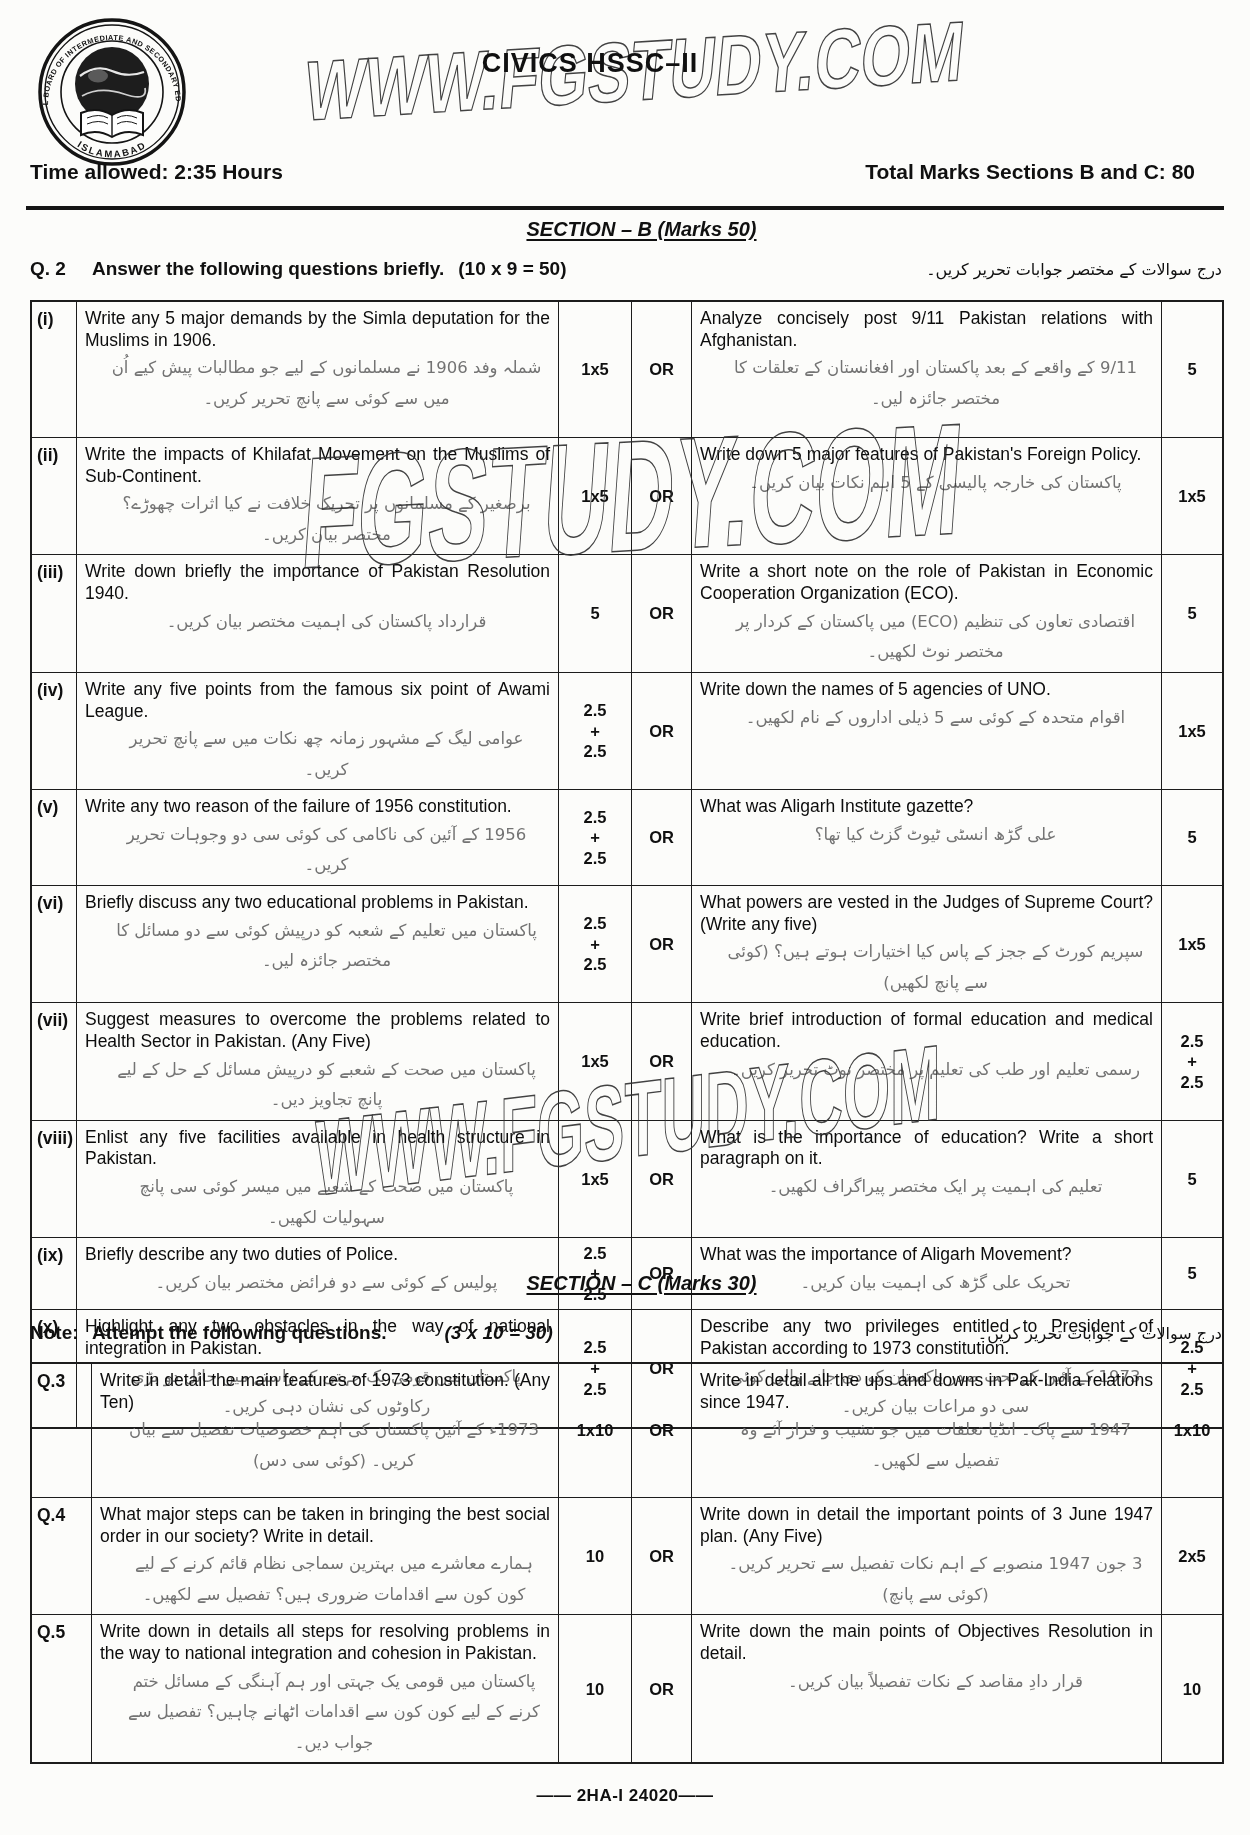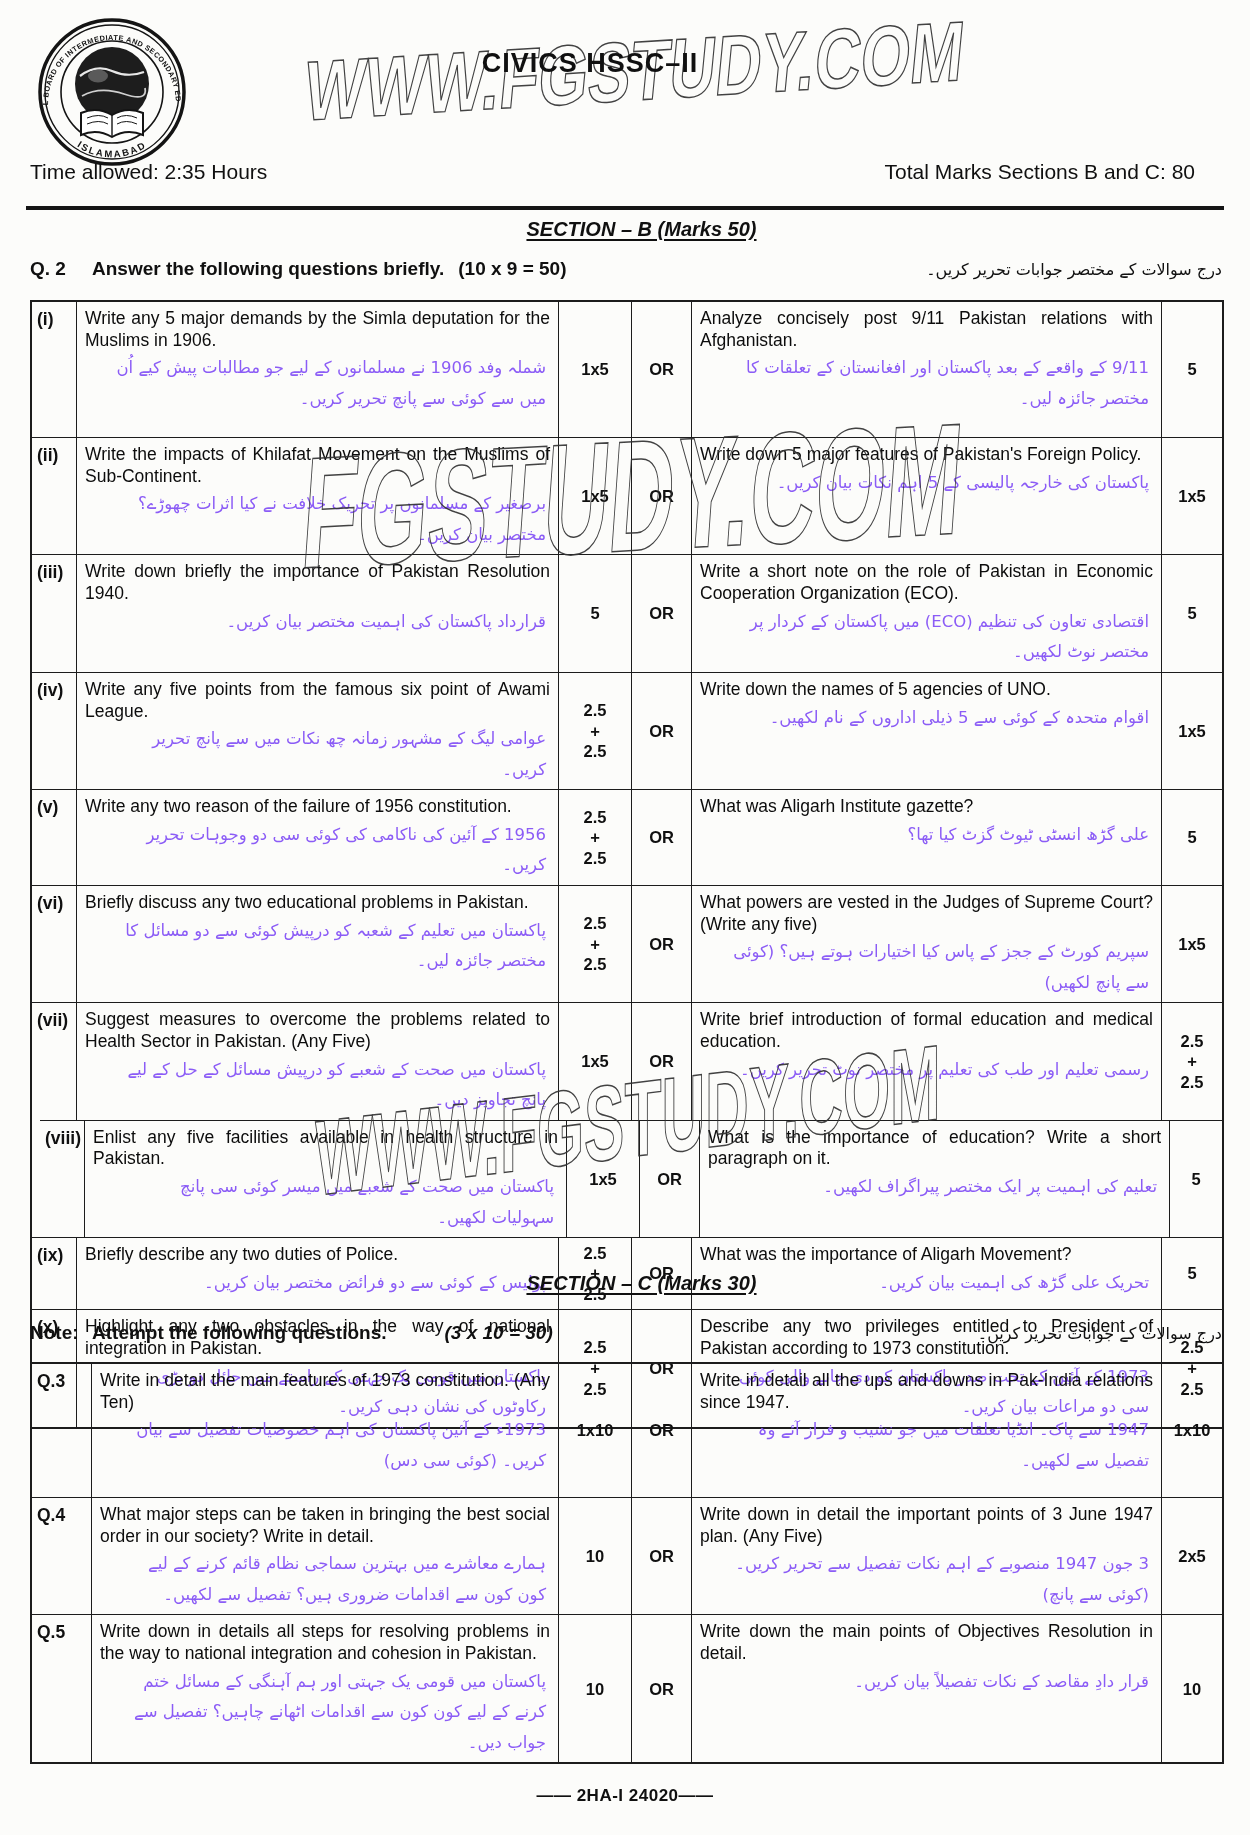--- a/index.html
+++ b/index.html
@@ -18,21 +18,21 @@
   .wm-top{left:285px;top:4px;transform:rotate(-3.5deg);}
   .wm-mid{left:290px;top:388px;transform:rotate(-3deg);}
   .wm-low{left:300px;top:1038px;transform:rotate(-7deg);}
   .paper-title{
     position:absolute;left:330px;top:48px;width:520px;z-index:6;
     text-align:center;font-size:27px;font-weight:bold;letter-spacing:1px;
   }
   .info{
     position:absolute;top:160px;left:30px;right:55px;z-index:2;
     display:flex;justify-content:space-between;align-items:baseline;
-    font-weight:normal;font-size:21px;
+    font-weight:bold;font-size:21px;
   }
   .rule{position:absolute;top:206px;left:26px;right:26px;height:4px;background:#151515;z-index:2;}
 
   .sec-heading{
     position:absolute;left:0;width:100%;text-align:center;z-index:2;
     font-weight:bold;font-style:italic;font-size:20px;
     text-decoration:underline;text-underline-offset:3px;padding-left:33px;
   }
   #sec-b-heading{top:218px;}
   #sec-c-heading{top:1272px;}
@@ -63,21 +63,21 @@
   .c{border-right:1.6px solid #1c1c1c;padding:4px 6px;}
   .c:last-child{border-right:none;}
   .c.num{font-weight:bold;font-size:17.5px;padding-top:7px;padding-left:5px;}
   .c.marks,.c.or{
     display:flex;align-items:center;justify-content:center;text-align:center;
     font-weight:bold;font-size:16.5px;white-space:pre-line;line-height:1.25;
   }
   .en{font-size:17.5px;line-height:1.24;text-align:justify;color:#0c0c0c;padding:2px 2px 0 2px;}
   .ur{
     font-family:"DejaVu Sans",sans-serif;font-size:16.5px;line-height:1.85;
-    direction:rtl;text-align:right;color:#8b5cf6;padding:2px 6px 0 24px;
+    direction:rtl;text-align:center;color:#737373;padding:2px 6px 0 24px;
   }
 
   .footer{
     position:absolute;top:1786px;left:0;width:100%;text-align:center;z-index:2;
     font-weight:bold;font-size:17px;letter-spacing:.5px;
   }
 </style>
 </head>
 <body>
 
@@ -237,21 +237,21 @@
         <div class="c marks">1x5</div>
         <div class="c or">OR</div>
         <div class="c q">
           <div class="en">Write brief introduction of formal education and medical education.</div>
           <div class="ur" dir="rtl">رسمی تعلیم اور طب کی تعلیم پر مختصر نوٹ تحریر کریں۔</div>
         </div>
         <div class="c marks">2.5
 +
 2.5</div>
       </div>
-      <div class="qrow" style="min-height: 91px; margin-left: 8px;">
+      <div class="qrow" style="min-height: 91px;">
         <div class="c num">(viii)</div>
         <div class="c q">
           <div class="en">Enlist any five facilities available in health structure in Pakistan.</div>
           <div class="ur" dir="rtl">پاکستان میں صحت کے شعبے میں میسر کوئی سی پانچ سہولیات لکھیں۔</div>
         </div>
         <div class="c marks">1x5</div>
         <div class="c or">OR</div>
         <div class="c q">
           <div class="en">What is the importance of education? Write a short paragraph on it.</div>
           <div class="ur" dir="rtl">تعلیم کی اہمیت پر ایک مختصر پیراگراف لکھیں۔</div>

